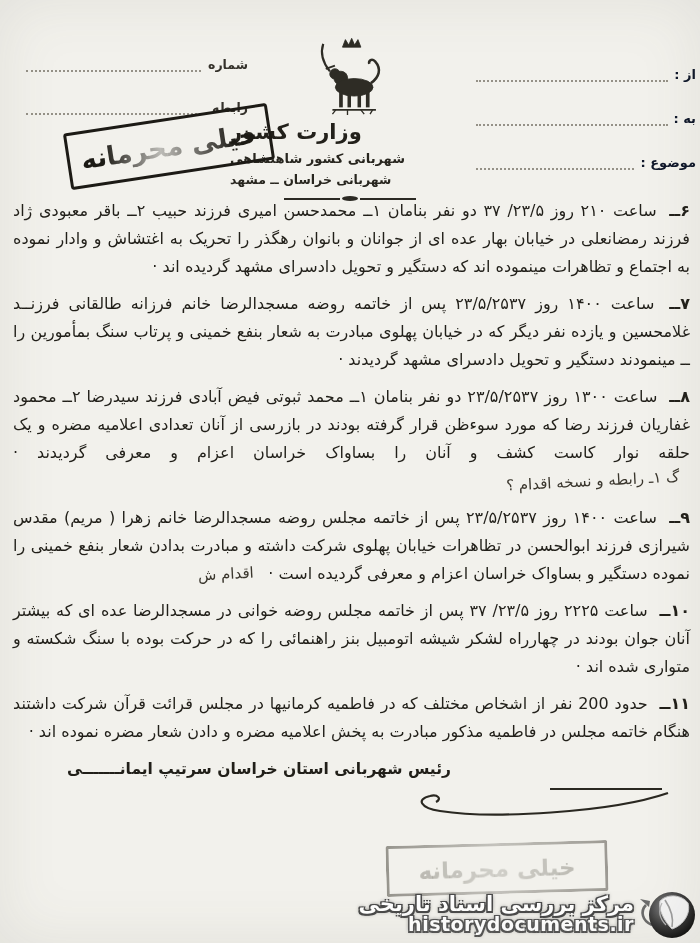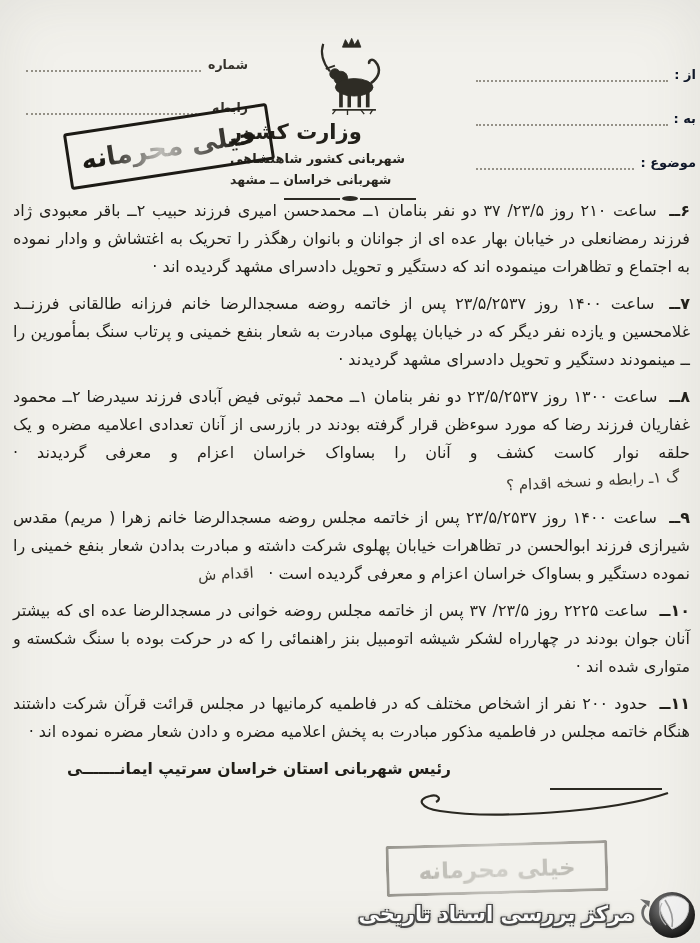--- a/index.html
+++ b/index.html
@@ -162,39 +162,40 @@
       <span class="hand-note">اقدام ش</span>
     </div>
 
     <div class="para">
       <span class="pnum">۱۰ــ</span>
       <span>ساعت ۲۲۲۵ روز ۲۳/۵/ ۳۷ پس از خاتمه مجلس روضه خوانی در مسجدالرضا عده ای که بیشتر آنان جوان بودند در چهارراه لشکر شیشه اتومبیل بنز راهنمائی را که در حرکت بوده با سنگ شکسته و متواری شده اند ·</span>
     </div>
 
     <div class="para">
       <span class="pnum">۱۱ــ</span>
-      <span>حدود ۲۰۰ نفر از اشخاص مختلف که در فاطمیه کرمانیها در مجلس قرائت قرآن شرکت داشتند هنگام خاتمه مجلس در فاطمیه مذکور مبادرت به پخش اعلامیه مضره و دادن شعار مضره نموده اند ·</span>
+      <span>حدود 200 نفر از اشخاص مختلف که در فاطمیه کرمانیها در مجلس قرائت قرآن شرکت داشتند هنگام خاتمه مجلس در فاطمیه مذکور مبادرت به پخش اعلامیه مضره و دادن شعار مضره نموده اند ·</span>
     </div>
 
     <div class="sig-block">
       <div class="sig-line">رئیس شهربانی استان خراسان سرتیپ ایمانـــــــی</div>
       <svg class="sig-flourish" width="290" height="38" viewBox="0 0 290 38" fill="none">
         <path d="M150,6 H262" stroke="#2a2821" stroke-width="2"></path>
         <path d="M268,10 C210,30 90,36 40,28 C20,25 16,16 30,13 C38,11 42,16 36,19" stroke="#2a2821" stroke-width="2.2" fill="none"></path>
       </svg>
     </div>
   </div>
 
   <div class="stamp-bottom">
     <span class="stamp-word">خیلی محرمانه</span>
   </div>
 
   <div class="watermark">
     <div class="wm-text">
       <div class="wm-fa">مرکز بررسی اسناد تاریخی</div>
+      <div class="wm-en">historydocuments.ir</div>
     </div>
     <svg class="wm-logo" width="62" height="54" viewBox="0 0 62 54">
       <defs>
         <radialGradient id="sph" cx="38%" cy="32%" r="75%">
           <stop offset="0%" stop-color="#8a8a8a"></stop>
           <stop offset="55%" stop-color="#3c3c3c"></stop>
           <stop offset="100%" stop-color="#0c0c0c"></stop>
         </radialGradient>
       </defs>
       <path d="M8,18 C2,24 4,34 14,38" stroke="#6b6b6b" stroke-width="2.6" fill="none"></path>

